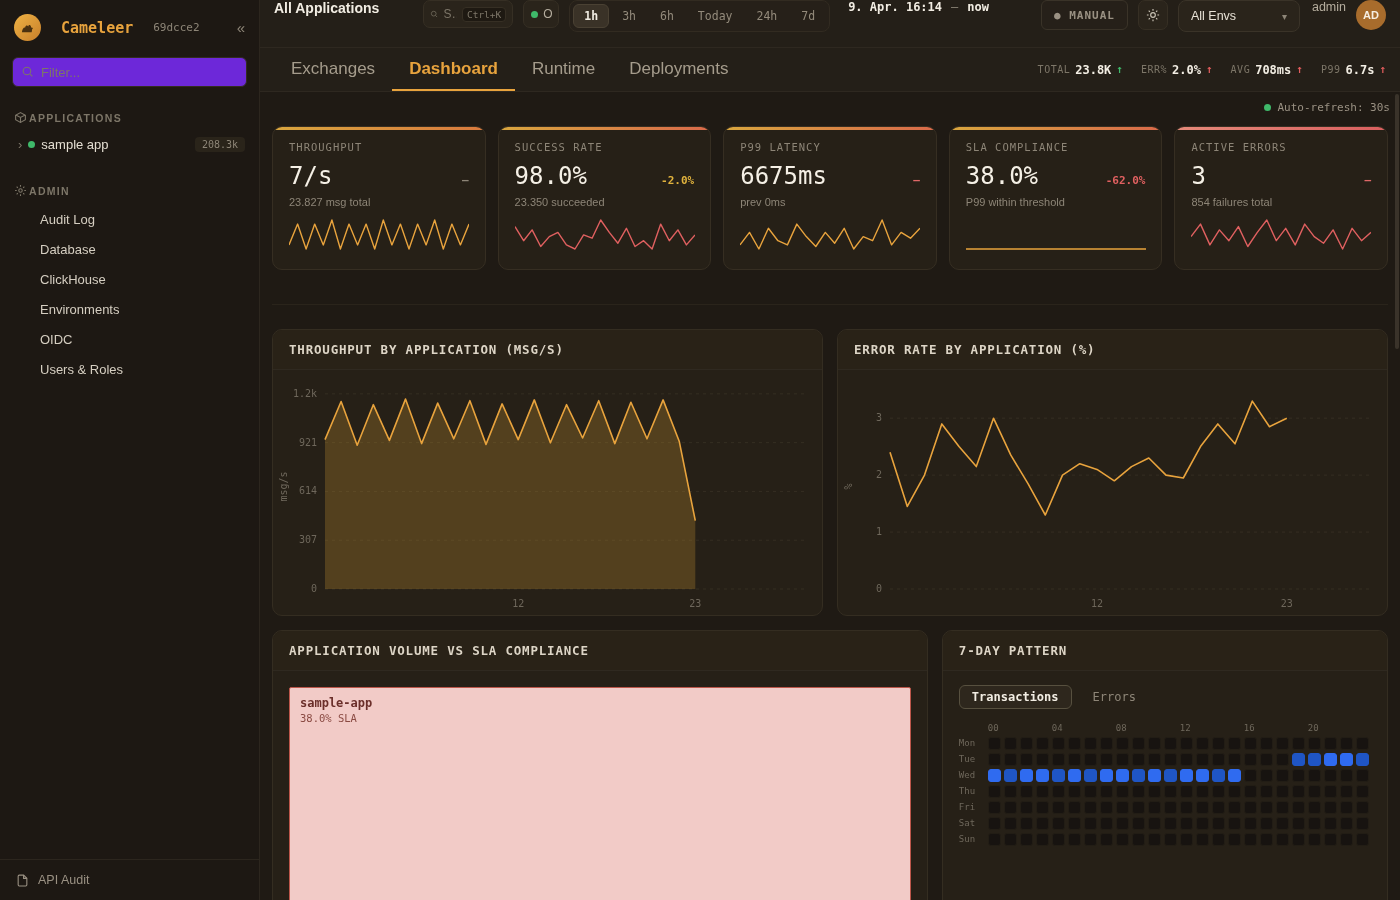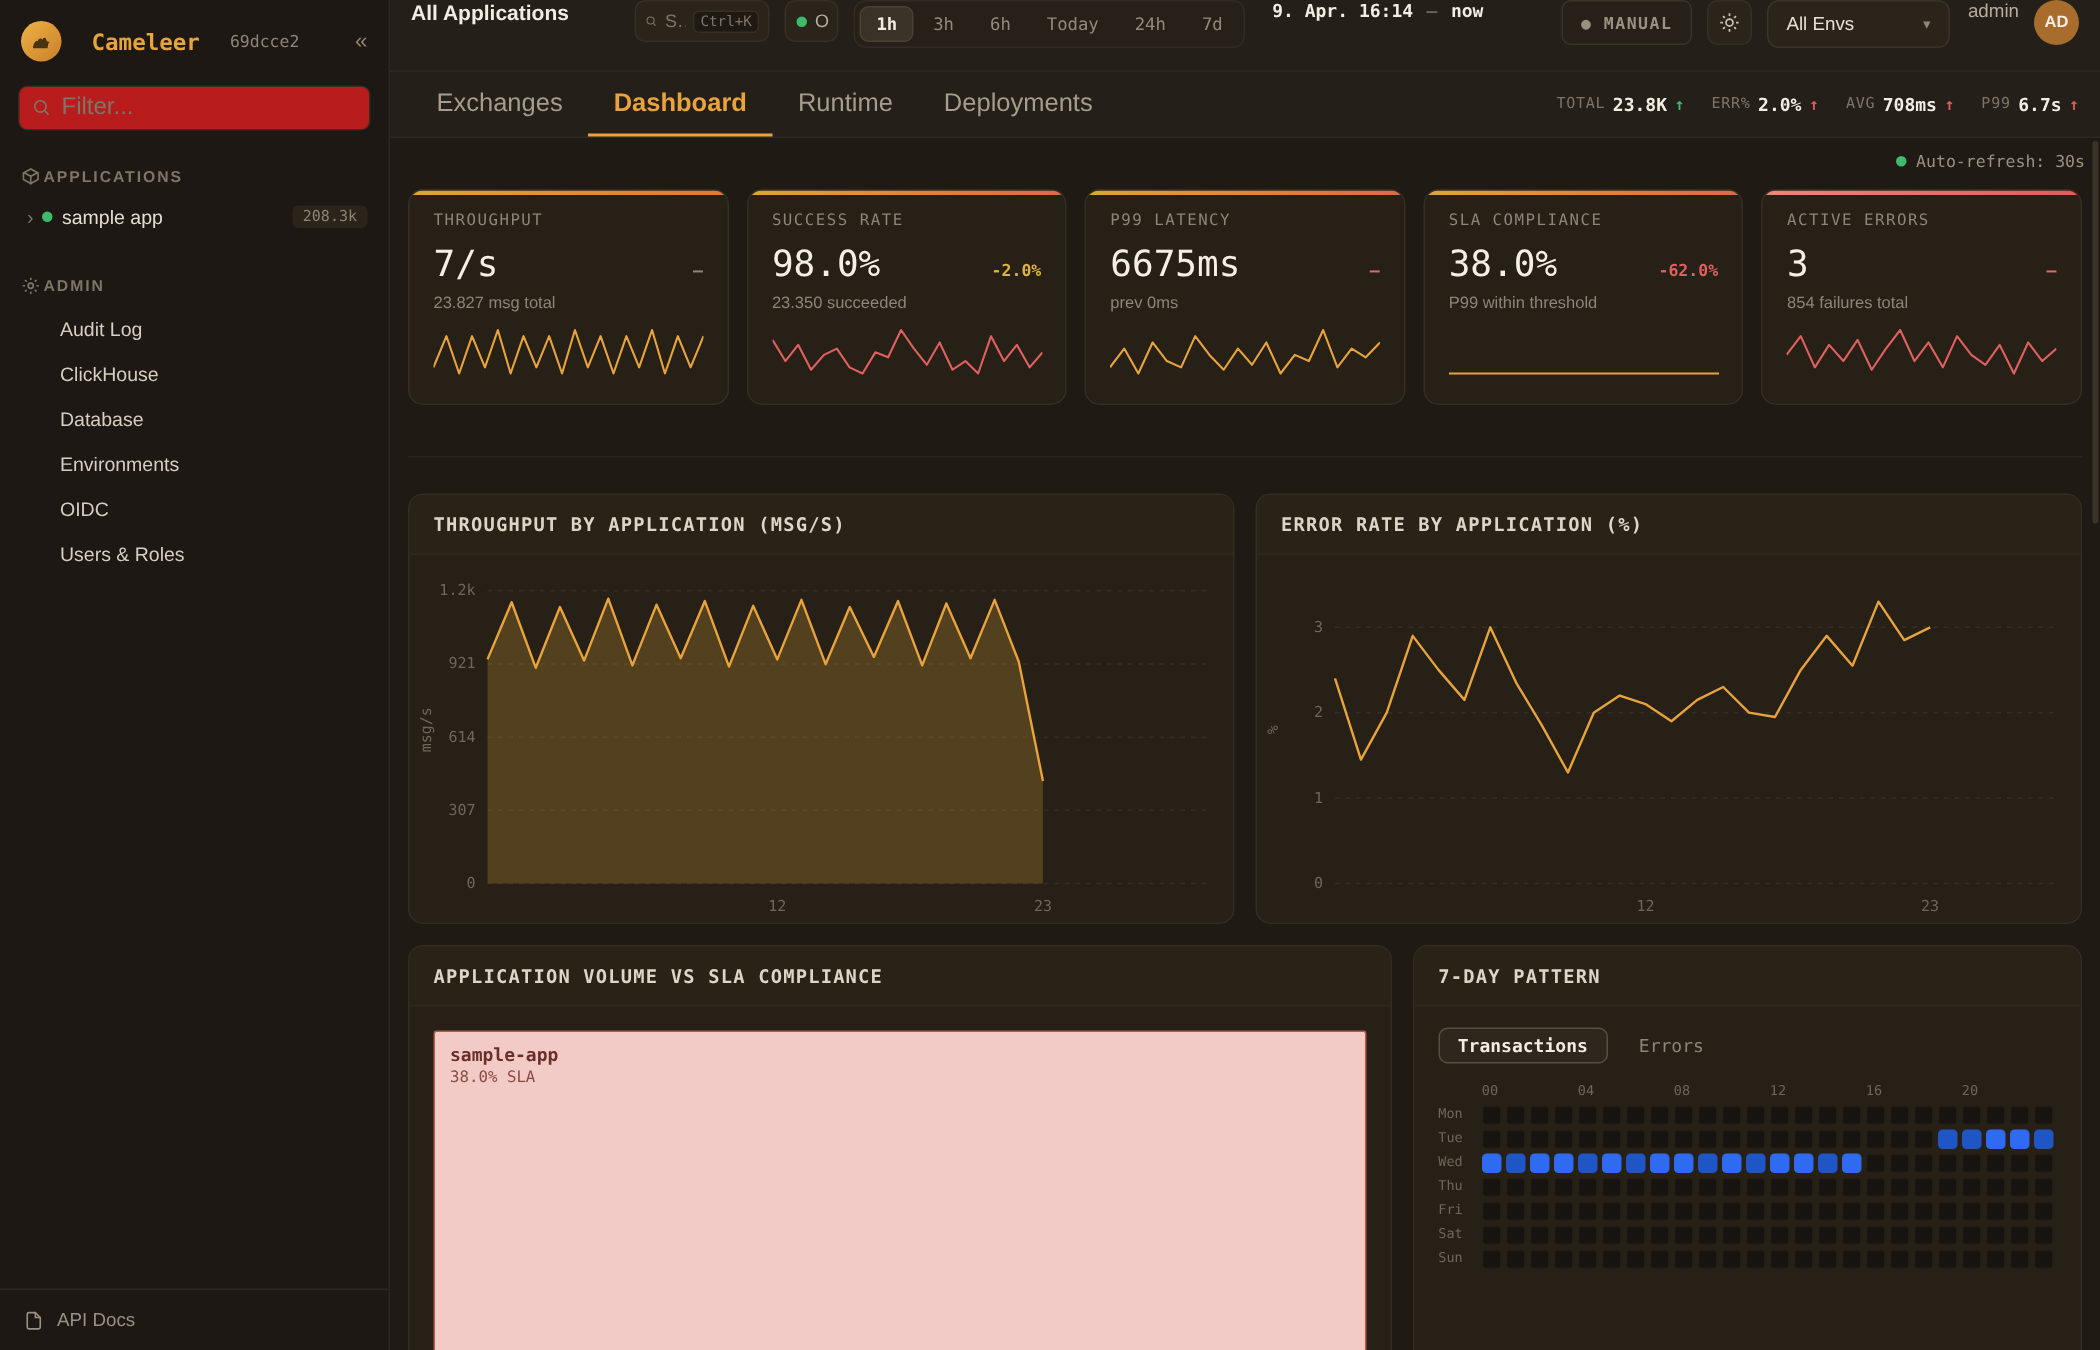--- a/index.html
+++ b/index.html
@@ -12,21 +12,21 @@
 
   
   .sidebar { width:260px; flex-shrink:0; background:#1d1813; border-right:1px solid #2c261e; display:flex; flex-direction:column; }
   .sb-header { display:flex; align-items:center; gap:20px; padding:14px 14px 12px; }
   .logo { width:27px; height:27px; border-radius:50%; background:linear-gradient(135deg,#f0b345,#c77f2a); display:flex; align-items:center; justify-content:center; flex-shrink:0; }
   .logo-text { font-family:"DejaVu Sans Mono", monospace; font-weight:bold; font-size:15px; color:#e8a33d; }
   .logo-suffix { font-family:"DejaVu Sans Mono", monospace; font-size:11px; color:#8d8577; }
   .collapse { margin-left:auto; color:#8d8577; font-size:15px; cursor:pointer; }
   .sb-filter { margin:4px 12px 14px; position:relative; }
   .sb-filter svg { position:absolute; left:9px; top:8px; }
-  .sb-filter input { width:100%; height:30px; background:#b91c1c; border:1px solid #332c21; border-radius:6px; padding:0 8px 0 28px; color:#d8d2c6; font-size:16px; font-family:"Liberation Sans",sans-serif; outline:none; }
+  .sb-filter input { width:100%; height:30px; background:#6d28d9; border:1px solid #332c21; border-radius:6px; padding:0 8px 0 28px; color:#d8d2c6; font-size:13px; font-family:"Liberation Sans",sans-serif; outline:none; }
   .sb-filter input::placeholder { color:#7d7668; }
   .sb-section { display:flex; align-items:center; gap:2px; padding:10px 14px 7px; color:#7d7668; font-size:10.5px; font-weight:bold; letter-spacing:1.3px; }
   .sb-section.admin { margin-top:16px; }
   .sb-app-item { display:flex; align-items:center; gap:6px; padding:6px 14px 6px 18px; font-size:13px; color:#e4ded2; cursor:pointer; }
   .chev { color:#7d7668; font-size:13px; }
   .dot-green { width:7px; height:7px; border-radius:50%; background:#3fb96a; display:inline-block; flex-shrink:0; }
   .badge { margin-left:auto; background:#2a241a; border-radius:4px; padding:2px 7px; font-family:"DejaVu Sans Mono",monospace; font-size:10px; color:#8d8577; }
   .sb-item { padding:7.5px 14px 7.5px 40px; font-size:13px; color:#d5cec1; cursor:pointer; }
   .sb-footer { margin-top:auto; border-top:1px solid #2c261e; padding:13px 16px; display:flex; align-items:center; gap:9px; color:#9a9183; font-size:12.5px; cursor:pointer; }
 
@@ -139,32 +139,32 @@
     </div>
 
     <div class="sb-section admin">
       <svg width="13" height="13" viewBox="0 0 24 24" fill="none" stroke="currentColor" stroke-width="2">
           <circle cx="12" cy="12" r="3.2"></circle>
           <path d="M12 2v3M12 19v3M2 12h3M19 12h3M4.9 4.9l2.1 2.1M17 17l2.1 2.1M19.1 4.9 17 7M7 17l-2.1 2.1"></path>
         </svg>
       <span>ADMIN</span>
     </div>
     <div class="sb-item">Audit Log</div>
+    <div class="sb-item">Database</div>
     <div class="sb-item">ClickHouse</div>
-    <div class="sb-item">Database</div>
     <div class="sb-item">Environments</div>
     <div class="sb-item">OIDC</div>
     <div class="sb-item">Users &amp; Roles</div>
 
     <div class="sb-footer">
       <svg width="13" height="13" viewBox="0 0 24 24" fill="none" stroke="currentColor" stroke-width="2">
           <path d="M14 2H6a2 2 0 0 0-2 2v16a2 2 0 0 0 2 2h12a2 2 0 0 0 2-2V8z"></path>
           <path d="M14 2v6h6"></path>
         </svg>
-      <span>API Docs</span>
+      <span>API Audit</span>
     </div>
   </aside>
 
   <div class="main">
 
     <header class="topbar">
       <div class="tb-title">All Applications</div>
       <div class="tb-search">
         <svg width="12" height="12" viewBox="0 0 24 24" fill="none" stroke="#7d7668" stroke-width="2">
             <circle cx="11" cy="11" r="7"></circle>

